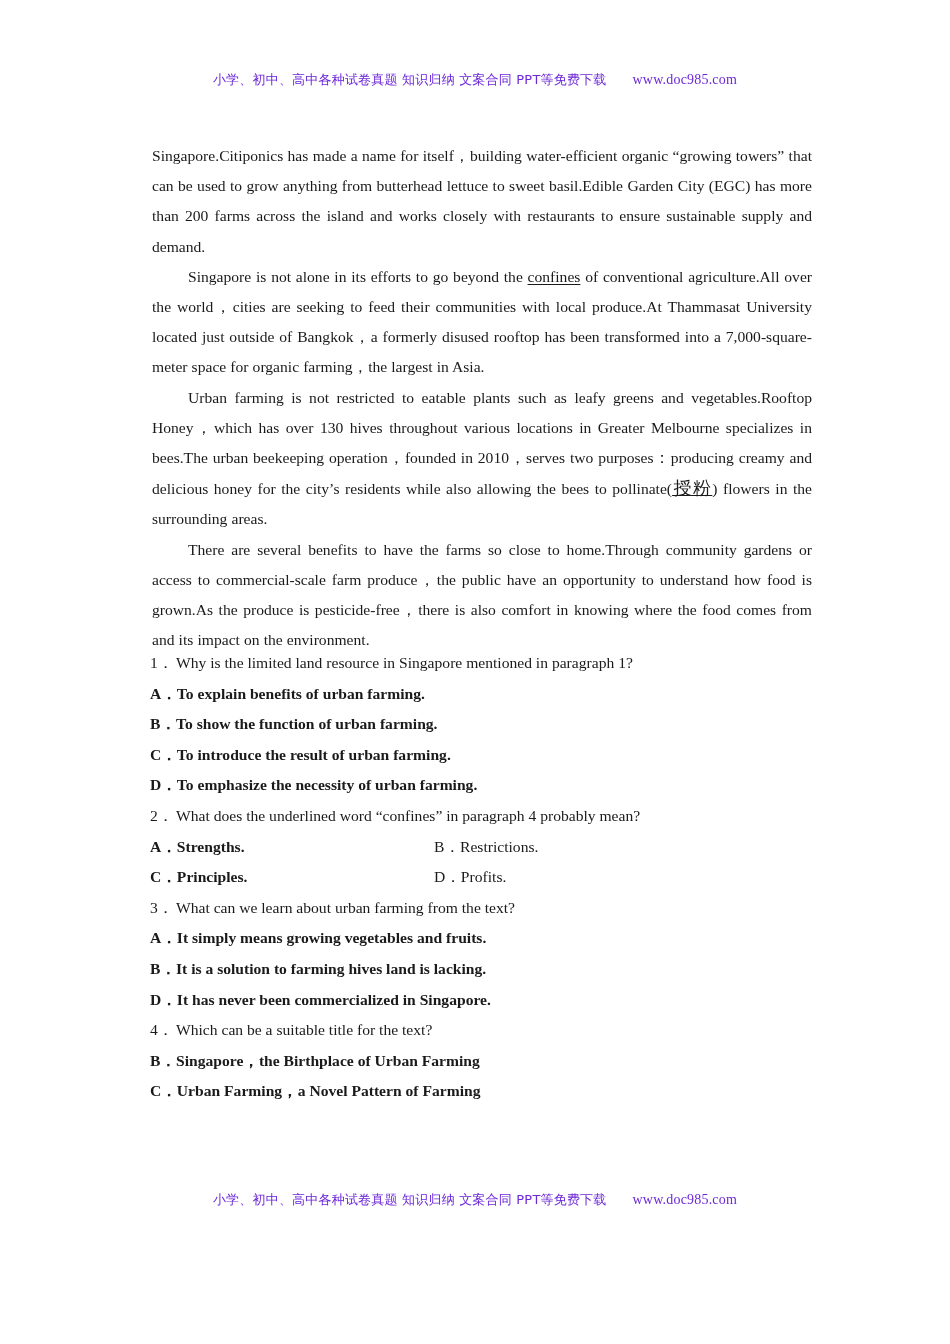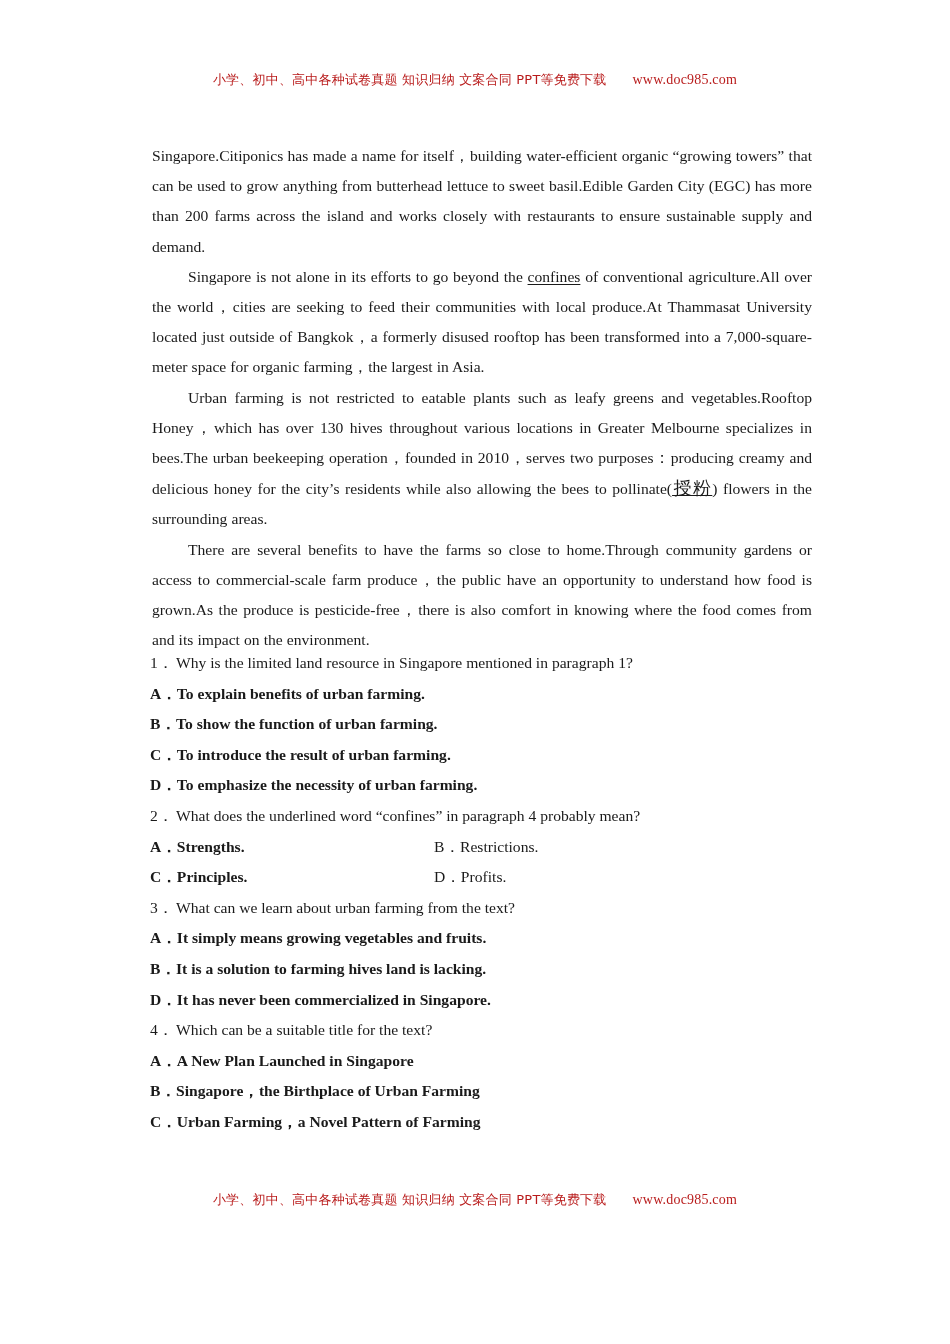--- a/index.html
+++ b/index.html
@@ -22,21 +22,21 @@
     height: 1344px;
     box-sizing: border-box;
   }
 
   
   .watermark {
     position: absolute;
     left: 0;
     width: 950px;
     text-align: center;
-    color: #b91c1c;
+    color: #6d28d9;
     font-size: 13.5px;
     letter-spacing: 0.2px;
     white-space: nowrap;
   }
   .watermark .wm-cn {
     font-family: "DejaVu Sans", "Liberation Sans", sans-serif;
     font-size: 13px;
   }
   .watermark .wm-gap {
     display: inline-block;
@@ -151,21 +151,20 @@
     <div class="q-line"><span class="lead">2．</span><span>What does the underlined word “confines” in paragraph 4 probably mean?</span></div>
     <div class="opt-row"><span class="col-a"><span class="lead">A．</span><span>Strengths.</span></span><span class="col-b"><span class="lead">B．</span><span>Restrictions.</span></span></div>
     <div class="opt-row"><span class="col-a"><span class="lead">C．</span><span>Principles.</span></span><span class="col-b"><span class="lead">D．</span><span>Profits.</span></span></div>
 
     <div class="q-line"><span class="lead">3．</span><span>What can we learn about urban farming from the text?</span></div>
     <div class="opt-row"><span class="col-a"><span class="lead">A．</span><span>It simply means growing vegetables and fruits.</span></span></div>
     <div class="opt-row"><span class="col-a"><span class="lead">B．</span><span>It is a solution to farming hives land is lacking.</span></span></div>
     <div class="opt-row"><span class="col-a"><span class="lead">D．</span><span>It has never been commercialized in Singapore.</span></span></div>
 
     <div class="q-line"><span class="lead">4．</span><span>Which can be a suitable title for the text?</span></div>
-    <div class="opt-row"><span class="col-a"><span class="lead">A．</span><span>A New Plan Launched in Singapore</span></span></div>
     <div class="opt-row"><span class="col-a"><span class="lead">B．</span><span>Singapore，the Birthplace of Urban Farming</span></span></div>
     <div class="opt-row"><span class="col-a"><span class="lead">C．</span><span>Urban Farming，a Novel Pattern of Farming</span></span></div>
 
   </div>
 
   <div class="watermark footer-wm">
     <span class="wm-cn">小学、初中、高中各种试卷真题  知识归纳  文案合同  PPT等免费下载</span><span class="wm-gap"></span><span class="wm-url">www.doc985.com</span>
   </div>
 
 </div>

